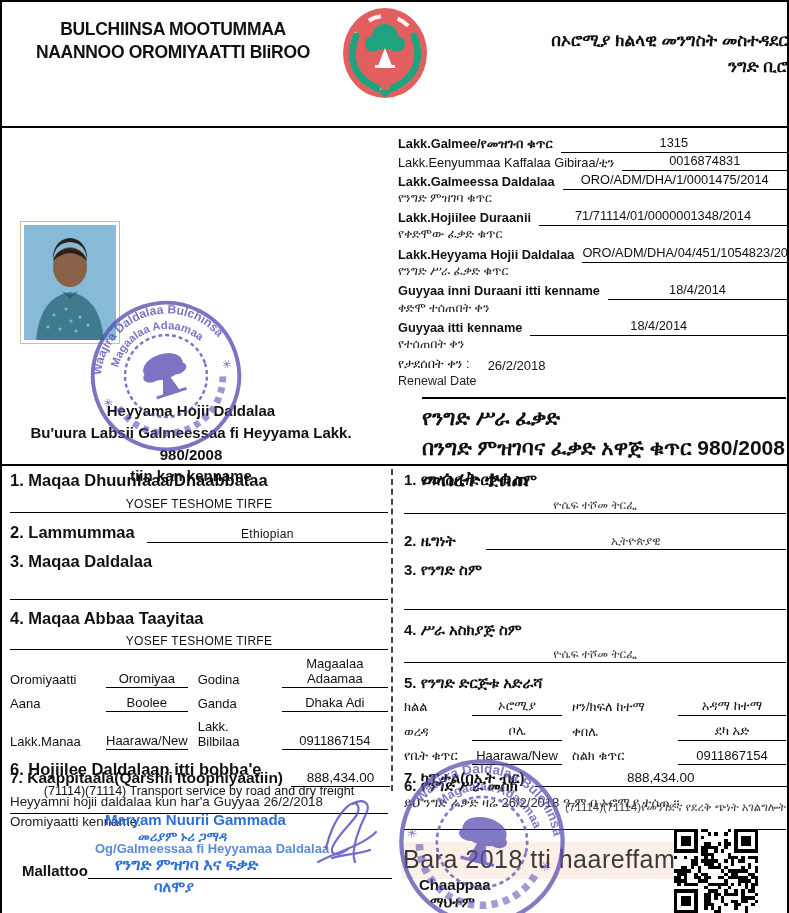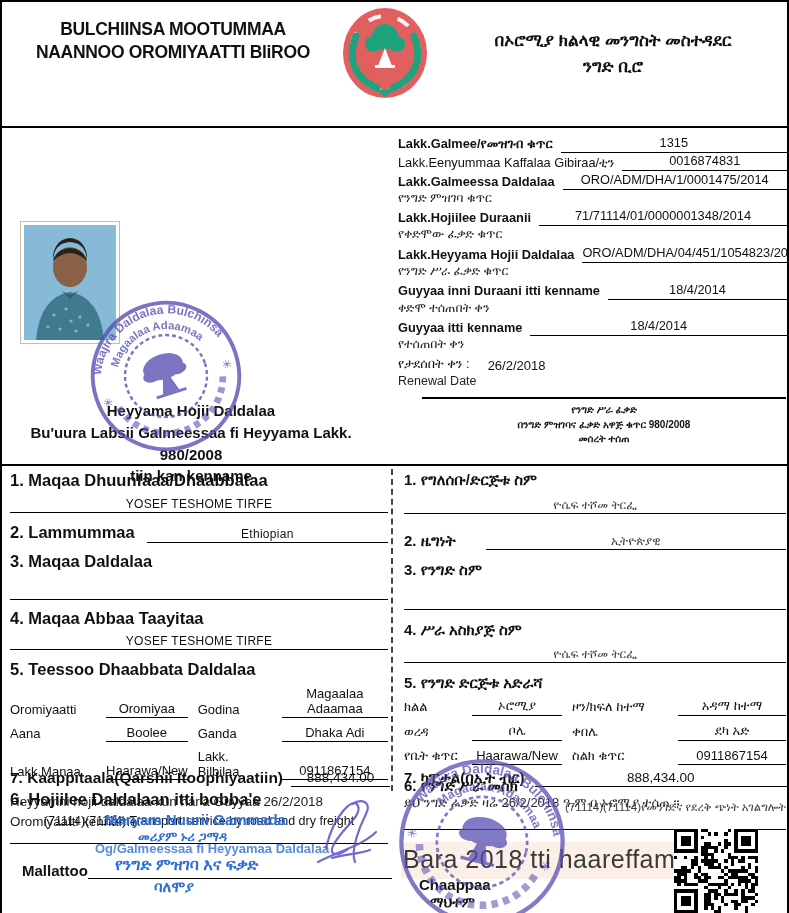--- a/index.html
+++ b/index.html
@@ -7,35 +7,35 @@
     position:relative;width:789px;height:913px;background:#fff;margin:0 auto;
     font-family:"Liberation Sans","DejaVu Sans",sans-serif;color:#111;
     border-top:2px solid #000;border-left:2px solid #000;border-right:2px solid #000;
     box-sizing:border-box;overflow:hidden;
   }
   .abs{position:absolute;}
   .b{font-weight:bold;}
   .ctr{text-align:center;}
   
   .hdr-left{left:4px;top:16px;width:334px;font-size:17.5px;font-weight:bold;text-align:center;line-height:1.3;letter-spacing:-0.3px;}
-  .hdr-right{left:436px;top:26px;width:350px;font-size:17px;font-weight:bold;text-align:center;line-height:1.55;}
+  .hdr-right{left:436px;top:26px;width:350px;font-size:17px;font-weight:bold;text-align:right;line-height:1.55;}
   .hr-full{left:0;width:789px;border-top:2.2px solid #000;height:0;}
   
   .registry{left:396px;top:132px;width:389px;}
   .reg-row{display:flex;align-items:flex-end;min-height:18.6px;}
   .reg-label{font-size:12.8px;white-space:nowrap;padding-right:8px;line-height:1.35;}
   .reg-sub{font-size:12.5px;color:#222;line-height:1.4;min-height:18px;}
   .reg-value{flex:1;text-align:center;border-bottom:1.4px solid #000;font-size:12.8px;line-height:16px;padding-bottom:1px;}
   .reg-inline{font-size:13px;padding-left:10px;}
   
   .photo{left:19px;top:220px;width:92px;height:115px;background:#8fc0da;border:3px solid #fdfdfd;outline:1px solid #c9bda4;}
   
   .mid-left{left:8px;top:398px;width:362px;text-align:center;font-size:15px;font-weight:bold;line-height:1.45;}
   .mid-right-line{left:420px;top:395px;width:364px;border-top:2px solid #000;height:0;}
-  .mid-right{left:420px;top:401px;width:364px;text-align:center;font-size:10px;font-weight:bold;line-height:1.45;}
+  .mid-right{left:420px;top:401px;width:364px;text-align:left;font-size:21px;font-weight:bold;line-height:1.45;}
   
   .divider{left:389px;top:467px;height:322px;border-left:2px dashed #444;width:0;}
   .col{position:absolute;top:469px;}
   .colL{left:8px;width:378px;}
   .colR{left:402px;width:382px;}
   .sec-h{font-size:16.5px;font-weight:bold;line-height:1.2;}
   .sec-h-am{font-size:15px;font-weight:bold;line-height:1.2;}
   .uline{border-bottom:1.5px solid #000;}
   .val-c{text-align:center;font-size:12px;letter-spacing:.3px;padding-bottom:1px;}
   .val-am{text-align:center;font-size:12px;color:#3c3c3c;padding-bottom:1px;}
@@ -166,21 +166,20 @@
     <div class="sec-h">1. Maqaa Dhuunfaaa/Dhaabbataa</div>
     <div class="uline val-c" style="margin-top:6px;">YOSEF TESHOME TIRFE</div>
     <div class="inline-row" style="margin-top:10px;">
       <span class="sec-h">2. Lammummaa</span>
       <span class="uline val-c flex1" style="margin-left:12px;">Ethiopian</span>
     </div>
     <div class="sec-h" style="margin-top:9px;">3. Maqaa Daldalaa</div>
     <div class="rule" style="margin-top:28px;"></div>
     <div class="sec-h" style="margin-top:9px;">4. Maqaa Abbaa Taayitaa</div>
     <div class="uline val-c" style="margin-top:5px;">YOSEF TESHOME TIRFE</div>
-    <div class="sec-h" style="margin-top:10px;">5. Teessoo Dhaabbata Daldalaa</div>
     <div class="grid-addr" style="grid-template-columns:86px 1fr 74px 1.35fr;">
       <div class="gl">Oromiyaatti</div>
       <div class="gv">Oromiyaa</div>
       <div class="gl">Godina</div>
       <div class="gv">Magaalaa Adaamaa</div>
       <div class="gl">Aana</div>
       <div class="gv">Boolee</div>
       <div class="gl">Ganda</div>
       <div class="gv">Dhaka Adi</div>
       <div class="gl">Lakk.Manaa</div>

